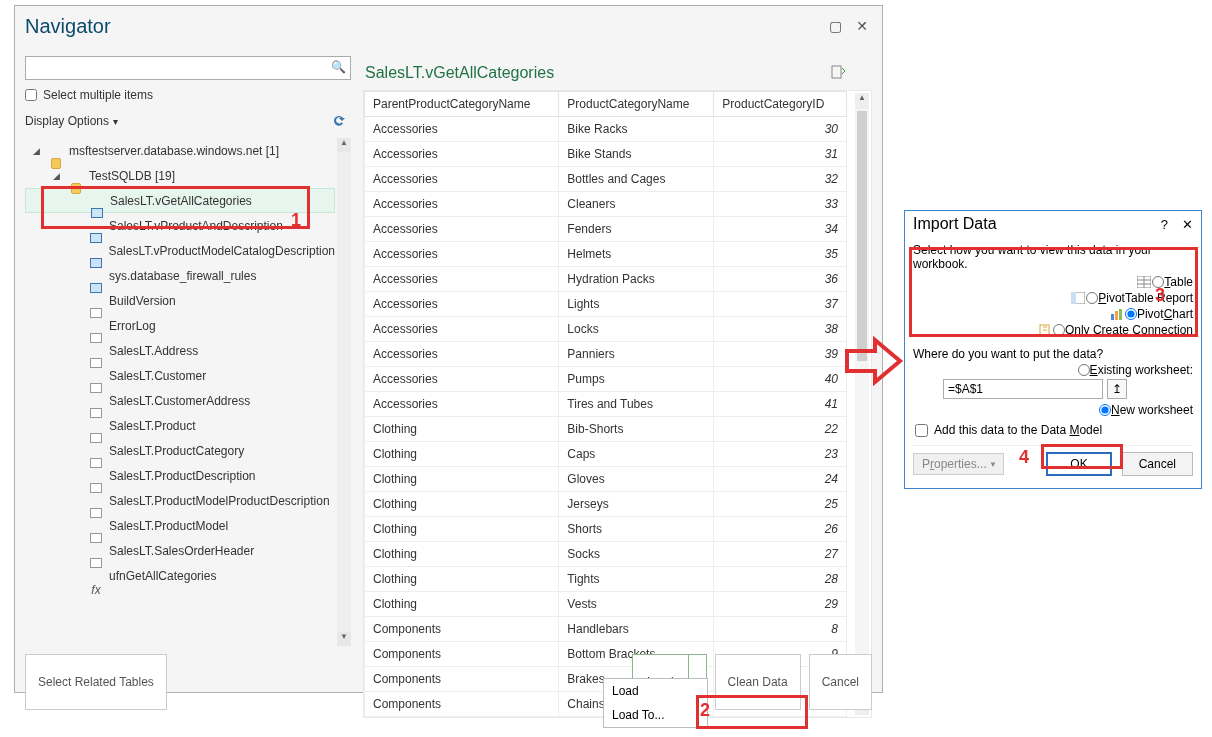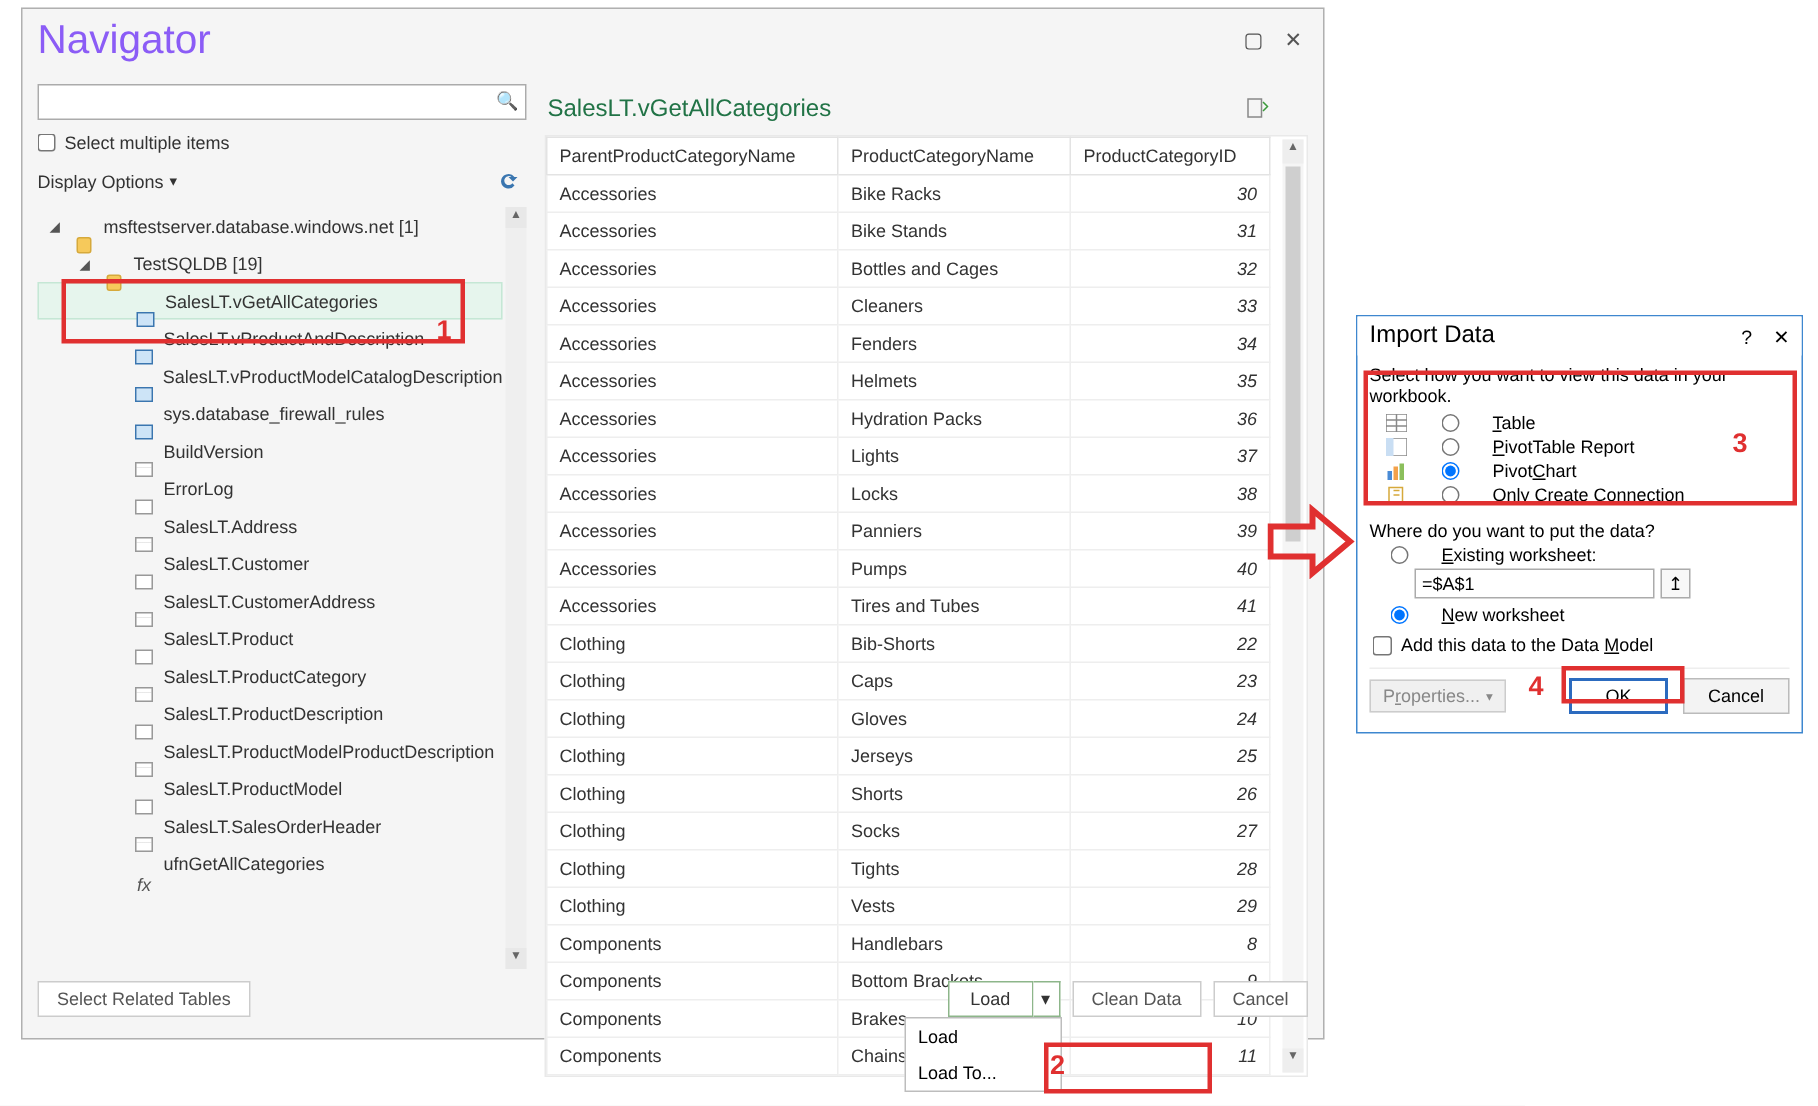--- a/index.html
+++ b/index.html
@@ -5,21 +5,21 @@
 * { box-sizing: border-box; margin: 0; padding: 0; font-family: "Segoe UI", Arial, sans-serif; font-size: 12px; }
 body { background: #fff; width: 1212px; height: 737px; position: relative; }
 
 .navigator-window {
   position: absolute; left: 14px; top: 5px; width: 869px; height: 688px;
   background: #f5f5f5; border: 1px solid #b0b0b0;
 }
 .navigator-titlebar {
   height: 40px; padding: 8px 10px; display: flex; align-items: center; justify-content: space-between;
 }
-.navigator-title { font-size: 27px; color: #8b5cf6; font-weight: normal; }
+.navigator-title { font-size: 20px; color: #0c4a6e; font-weight: normal; }
 .window-controls { display:flex; gap:14px; margin-right:4px; }
 .window-controls span { font-size: 14px; color:#555; cursor:pointer; }
 
 .navigator-body { display:flex; height: 600px; padding: 0 10px 0 10px; gap: 12px; }
 .left-pane { width: 326px; display:flex; flex-direction:column; }
 .search-box { position:relative; margin-top: 10px; }
 .search-box input { width:100%; height:24px; border:1px solid #ababab; padding:0 24px 0 4px; background:#fff; }
 .search-icon { position:absolute; right:5px; top:4px; font-size:12px; color:#666; }
 
 .multi-row { margin-top:8px; display:flex; align-items:center; gap:6px; color:#333; }
@@ -59,21 +59,21 @@
 .data-wrap .scrollbar .thumb-up { position:absolute; top:0; width:100%; height:16px; background:#eee; text-align:center; font-size:8px; color:#666; }
 .data-wrap .scrollbar .thumb-dn { position:absolute; bottom:0; width:100%; height:16px; background:#eee; text-align:center; font-size:8px; color:#666; }
 .data-wrap .scrollbar .thumb { position:absolute; left:2px; right:2px; top:18px; height:250px; background:#cfcfcf; }
 
 table.data { border-collapse:collapse; width: calc(100% - 24px); }
 table.data th { text-align:left; font-weight:normal; background:#fff; border:1px solid #e3e3e3; padding:5px 8px; color:#333; font-size:12px; }
 table.data td { border:1px solid #eee; padding:5px 8px; color:#333; font-size:12px; }
 table.data td.num { text-align:right; font-style:italic; color:#333; }
 
 .button-bar { display:flex; justify-content:space-between; align-items:center; padding:8px 10px; }
-.left-buttons .btn, .right-buttons .btn { border:1px solid #ccc; background:#fff; padding:4px 12px; color:#555; cursor:pointer;text-align:right; }
+.left-buttons .btn, .right-buttons .btn { border:1px solid #ccc; background:#fff; padding:20px 12px; color:#555; cursor:pointer;text-align:right; }
 .right-buttons { display:flex; gap:8px; position:relative; }
 .split-btn { display:flex; }
 .split-btn .main { border:1px solid #8db68a; background:#fff; color:#333; padding:4px 14px; cursor:pointer; }
 .split-btn .caret { border:1px solid #8db68a; border-left:none; background:#fff; color:#333; width:18px; display:flex; align-items:center; justify-content:center; cursor:pointer; }
 
 .dropdown-menu { position:absolute; top:24px; right:164px; width:105px; background:#fff; border:1px solid #bdbdbd; }
 .dropdown-menu .item { padding:5px 8px; cursor:pointer; }
 
 
 .callout { position:absolute; border:3px solid #e03030; pointer-events:none; }
@@ -85,21 +85,21 @@
 
 .import-dialog {
   position:absolute; left:904px; top:210px; width:298px; background:#fff; border:1px solid #3e87cf;
 }
 .import-titlebar { display:flex; align-items:center; justify-content:space-between; padding:4px 8px; background:#fff; }
 .import-title { font-size:16px; color:#000; }
 .import-tools { display:flex; gap:14px; }
 .import-tools span { cursor:pointer; font-size:13px; }
 .import-body { padding:6px 8px 8px 8px; }
 .import-body .intro { margin-bottom:4px; }
-.opt-row { display:flex; align-items:center; gap:22px; margin: 2px 0 2px 10px; }
+.opt-row { display:flex; align-items:center; gap:0; margin: 2px 0 2px 10px; justify-content: flex-end; }
 .opt-row .icon { width:16px; height:14px; display:inline-flex; align-items:center; justify-content:center; }
 .opt-row input[type=radio] { width:12px; height:12px; }
 .import-sub { margin-top:10px; }
 .cell-ref { display:flex; align-items:center; gap:4px; margin: 2px 0 4px 30px; }
 .cell-ref input { width:160px; height:20px; border:1px solid #ababab; padding:0 4px; background:#fff; }
 .cell-ref .ref-btn { width:20px; height:20px; border:1px solid #ababab; background:#f8f8f8; display:flex; align-items:center; justify-content:center; cursor:pointer; }
 .model-row { display:flex; align-items:center; gap:6px; margin:6px 0 8px 2px; }
 .import-buttons { display:flex; justify-content:space-between; align-items:center; padding:6px 0 4px 0; border-top:1px solid #eee; }
 .import-buttons .props { border:1px solid #ccc; background:#f0f0f0; color:#888; padding:3px 8px; display:flex; align-items:center; gap:4px; }
 .import-buttons .right { display:flex; gap:10px; }

